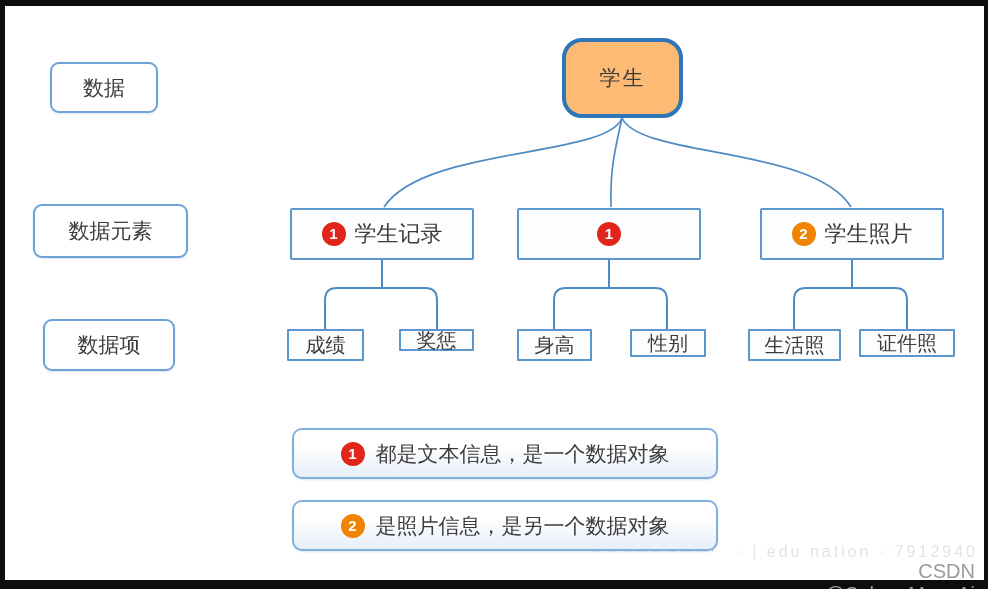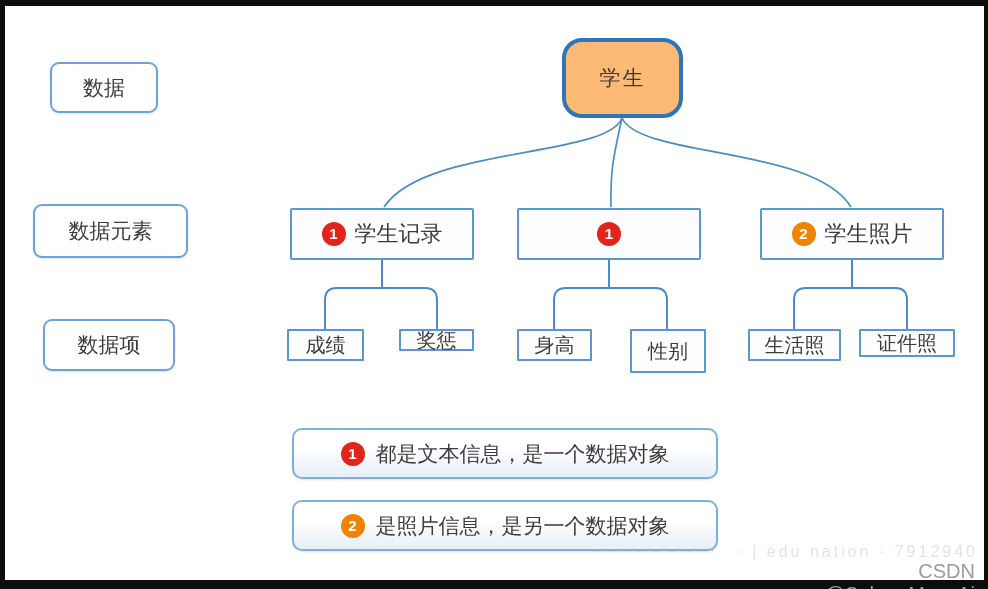--- a/index.html
+++ b/index.html
@@ -147,21 +147,21 @@
 
   <div class="box leaf-box" style="left:287px;top:329px;width:77px;height:32px;">
     <span>成绩</span>
   </div>
   <div class="box leaf-box" style="left:399px;top:329px;width:75px;height:22px;">
     <span>奖惩</span>
   </div>
   <div class="box leaf-box" style="left:517px;top:329px;width:75px;height:32px;">
     <span>身高</span>
   </div>
-  <div class="box leaf-box" style="left:630px;top:329px;width:76px;height:44px;">
+  <div class="box leaf-box" style="left:630px;top:329px;width:76px;height:28px;">
     <span>性别</span>
   </div>
   <div class="box leaf-box" style="left:748px;top:329px;width:93px;height:32px;">
     <span>生活照</span>
   </div>
   <div class="box leaf-box" style="left:859px;top:329px;width:96px;height:28px;">
     <span>证件照</span>
   </div>
 
   <div class="box legend-box" style="left:292px;top:428px;width:426px;height:51px;">

